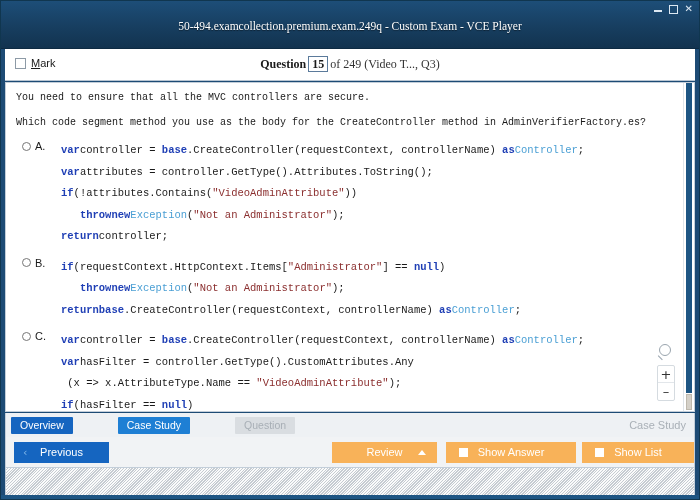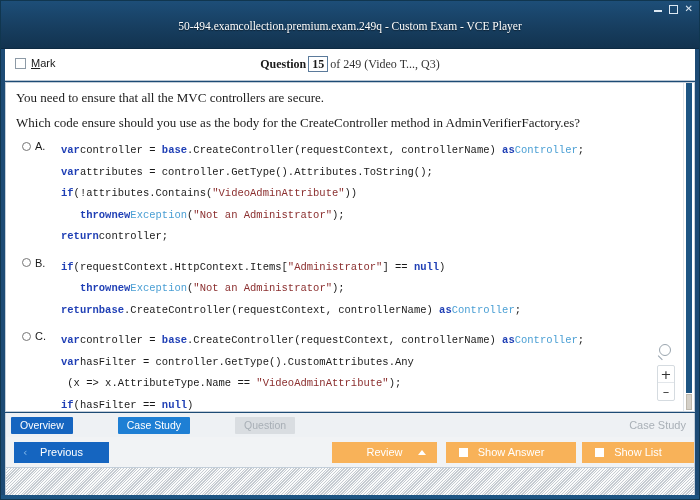--- a/index.html
+++ b/index.html
@@ -104,23 +104,23 @@
     border: 1px solid #c3ced9;
     overflow: hidden;
   }
   .content {
     position: absolute;
     left: 0; top: 0; right: 11px; bottom: 0;
     padding: 8px 10px 0 10px;
     overflow: hidden;
   }
   .qtext {
-    font-size: 13px; color: #1a1a1a; line-height: 14px;
+    font-size: 10px; color: #1a1a1a; line-height: 14px;
     margin-bottom: 10px;
-    font-family: Liberation Serif, serif;
+    font-family: Liberation Mono, monospace;
   }
   .qtext:first-child { margin-bottom: 11px; }
 
   .option {
     position: relative;
     padding-left: 0;
     margin-bottom: 9px;
   }
   .opt-head {
     position: absolute; left: 6px; top: 0;
@@ -320,21 +320,21 @@
       <span class="mark-label"><u>M</u><span>ark</span></span>
     </div>
     <div class="qcenter">
       <span class="qword">Question</span><span class="qnumbox">15</span><span class="qsmall">of 249 (Video T..., Q3)</span>
     </div>
   </div>
 
   <div class="content-outer">
     <div class="content">
       <div class="qtext">You need to ensure that all the MVC controllers are secure.</div>
-      <div class="qtext">Which code ensure should you use as the body for the CreateController method in AdminVerifierFactory.es?</div>
+      <div class="qtext">Which code segment method you use as the body for the CreateController method in AdminVerifierFactory.es?</div>
       <div id="options-host">
           <div class="option">
             <div class="opt-head">
               <span class="radio"></span>
               <span>A.</span>
             </div>
             <div class="code"><div><span class="kw">var</span><span class="plain">controller = </span><span class="kw">base</span><span class="plain">.CreateController(requestContext, controllerName) </span><span class="kw">as</span><span class="typ">Controller</span><span class="plain">;</span></div><div><span class="kw">var</span><span class="plain">attributes = controller.GetType().Attributes.ToString();</span></div><div><span class="kw">if</span><span class="plain">(!attributes.Contains(</span><span class="str">"VideoAdminAttribute"</span><span class="plain">))</span></div><div><span class="plain">   </span><span class="kw">throw</span><span class="kw">new</span><span class="typ">Exception</span><span class="plain">(</span><span class="str">"Not an Administrator"</span><span class="plain">);</span></div><div><span class="kw">return</span><span class="plain">controller;</span></div></div>
           </div>
           <div class="option">
             <div class="opt-head">

